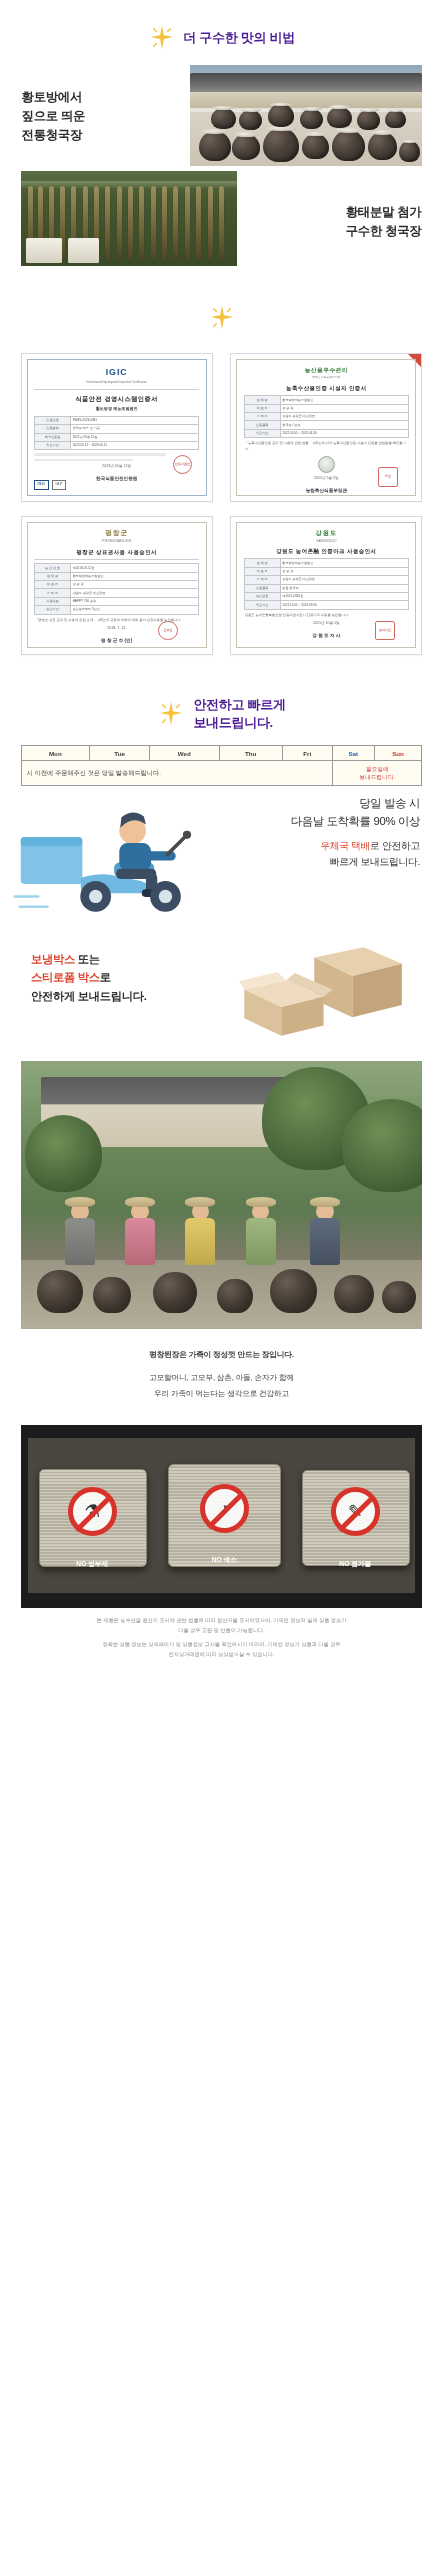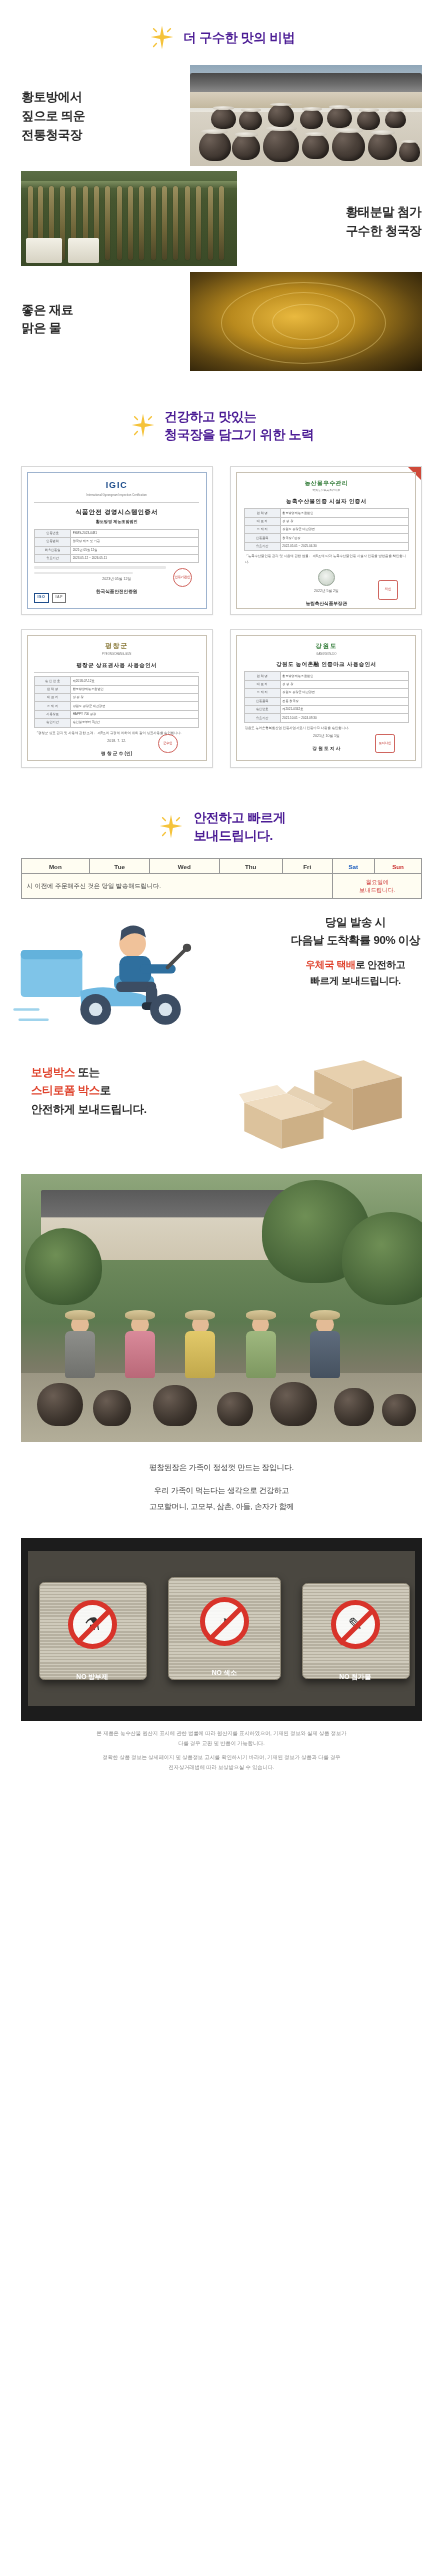--- a/index.html
+++ b/index.html
@@ -227,22 +227,22 @@
   table.cal th.sun { color:#cc3333; }
   table.cal td.note {
     text-align:left; padding-left:5.2px; font-size:6.2px; line-height:1.5;
   }
   table.cal td.off { color:#cc3333; font-size:5.7px; line-height:1.45; }
 
   
   .scooter-block { position:relative; width:443px; height:134px; }
   .scooter-svg { position:absolute; left:13.4px; top:8.2px; }
   .delivery-txt {
-    position:absolute; right:23px; top:7px;
-    text-align:center; font-size:11.3px; font-weight:700; line-height:1.6;
+    position:absolute; right:23px; top:1px;
+    text-align:right; font-size:11.3px; font-weight:400; line-height:1.6;
     color:#2d2d2d; letter-spacing:-0.3px;
   }
   .delivery-txt .hl { color:#e0452f; }
   .delivery-txt .small { font-size:9.8px; }
 
   
   .box-block { position:relative; width:443px; height:129px; }
   .box-txt {
     position:absolute; left:31px; top:23px;
     font-size:11.3px; font-weight:700; line-height:1.62; color:#2d2d2d;
@@ -298,21 +298,21 @@
 
   
   .closing {
     text-align:center;
     padding: 17.5px 20.6px 20.6px;
     font-size: 7.7px;
     line-height: 2.0;
     color: #3b3b3b;
     letter-spacing: -0.2px;
   }
-  .closing .lead { font-weight:400; margin-bottom: 8.2px; }
+  .closing .lead { font-weight:700; margin-bottom: 8.2px; }
 
   
   .notice {
     margin: 3.1px 20.6px 0;
     background: #1c1c1c;
     position: relative;
     overflow: hidden;
     padding: 13.4px 0 14.4px;
   }
   .notice h3 {
@@ -442,51 +442,32 @@
           <div class="bag" style="left:47px; width:31px;"></div>
         </div>
       </div>
       <div class="band-text r" style="top:32px;text-align:center;">
         <div>황태분말 첨가</div>
         <div>구수한 청국장</div>
       </div>
     </div>
   </div>
 
-  <div class="band">
-    <div class="band-inner" style="height:101px;">
-      <div class="band-text l" style="top:29px;">
-        <div>좋은 재료</div>
-        <div>맑은 물</div>
-      </div>
-      <div class="photo right" style="width:232px;height:99px;">
-        <div class="ph-water">
-          <div class="ring" style="left:62px;top:20.6px;width:103px;height:57px;"></div>
-          <div class="ring" style="left:82px;top:32px;width:67px;height:36px;"></div>
-          <div class="ring" style="left:31px;top:10.3px;width:165px;height:82px;"></div>
-        </div>
-      </div>
-    </div>
-  </div>
 
   <div class="sec-head" style="padding-top:32px;">
     <svg class="sparkle" viewBox="0 0 60 60">
       <g fill="#f5c33b">
         <path d="M30 4 L34 24 L54 28 L34 32 L30 54 L26 32 L6 28 L26 24 Z"></path>
       </g>
       <g stroke="#f5c33b" stroke-width="3" stroke-linecap="round">
         <line x1="12" y1="10" x2="18" y2="16"></line>
         <line x1="48" y1="10" x2="42" y2="16"></line>
         <line x1="12" y1="48" x2="18" y2="42"></line>
       </g>
     </svg>
-    <h2>
-      <span>건강하고 맛있는</span>
-      <span class="l2">청국장을 담그기 위한 노력</span>
-    </h2>
   </div>
 
   <div class="certs">
 
     <div class="cert" style="height:149px;">
       <div class="cert-inner blue">
         <div class="cert-logo">IGIC</div>
         <div class="cert-sub">International Gyeongnam Inspection Certification</div>
         <div class="cert-rule"></div>
         <div class="cert-title">식품안전 경영시스템인증서</div>
@@ -789,22 +770,22 @@
       <div class="p" style="left:33%; width:44px;  height:41px;"></div>
       <div class="p" style="left:49%; width:36px;  height:34px;"></div>
       <div class="p" style="left:62%; width:47px;  height:44px;"></div>
       <div class="p" style="left:78%; width:40px;  height:38px;"></div>
       <div class="p" style="left:90%; width:34px;  height:32px;"></div>
     </div>
   </div>
 
   <div class="closing">
     <div class="lead">평창된장은 가족이 정성껏 만드는 장입니다.</div>
+    <div>고모할머니, 고모부, 삼촌, 아들, 손자가 함께</div>
     <div>우리 가족이 먹는다는 생각으로 건강하고</div>
-    <div>고모할머니, 고모부, 삼촌, 아들, 손자가 함께</div>
   </div>
 
   <div class="notice">
     <div class="notice-photo">
       <div class="tray" style="left:11.3px;  top:31px;  width:108px; height:98px;"></div>
       <div class="tray" style="left:140px; top:26px;  width:113px; height:103px;"></div>
       <div class="tray" style="left:274px; top:32px;  width:108px; height:96px;"></div>
 
       <div class="no-sign" style="left:40px;  top:49px;">
         <span class="glyph">⚗</span>

